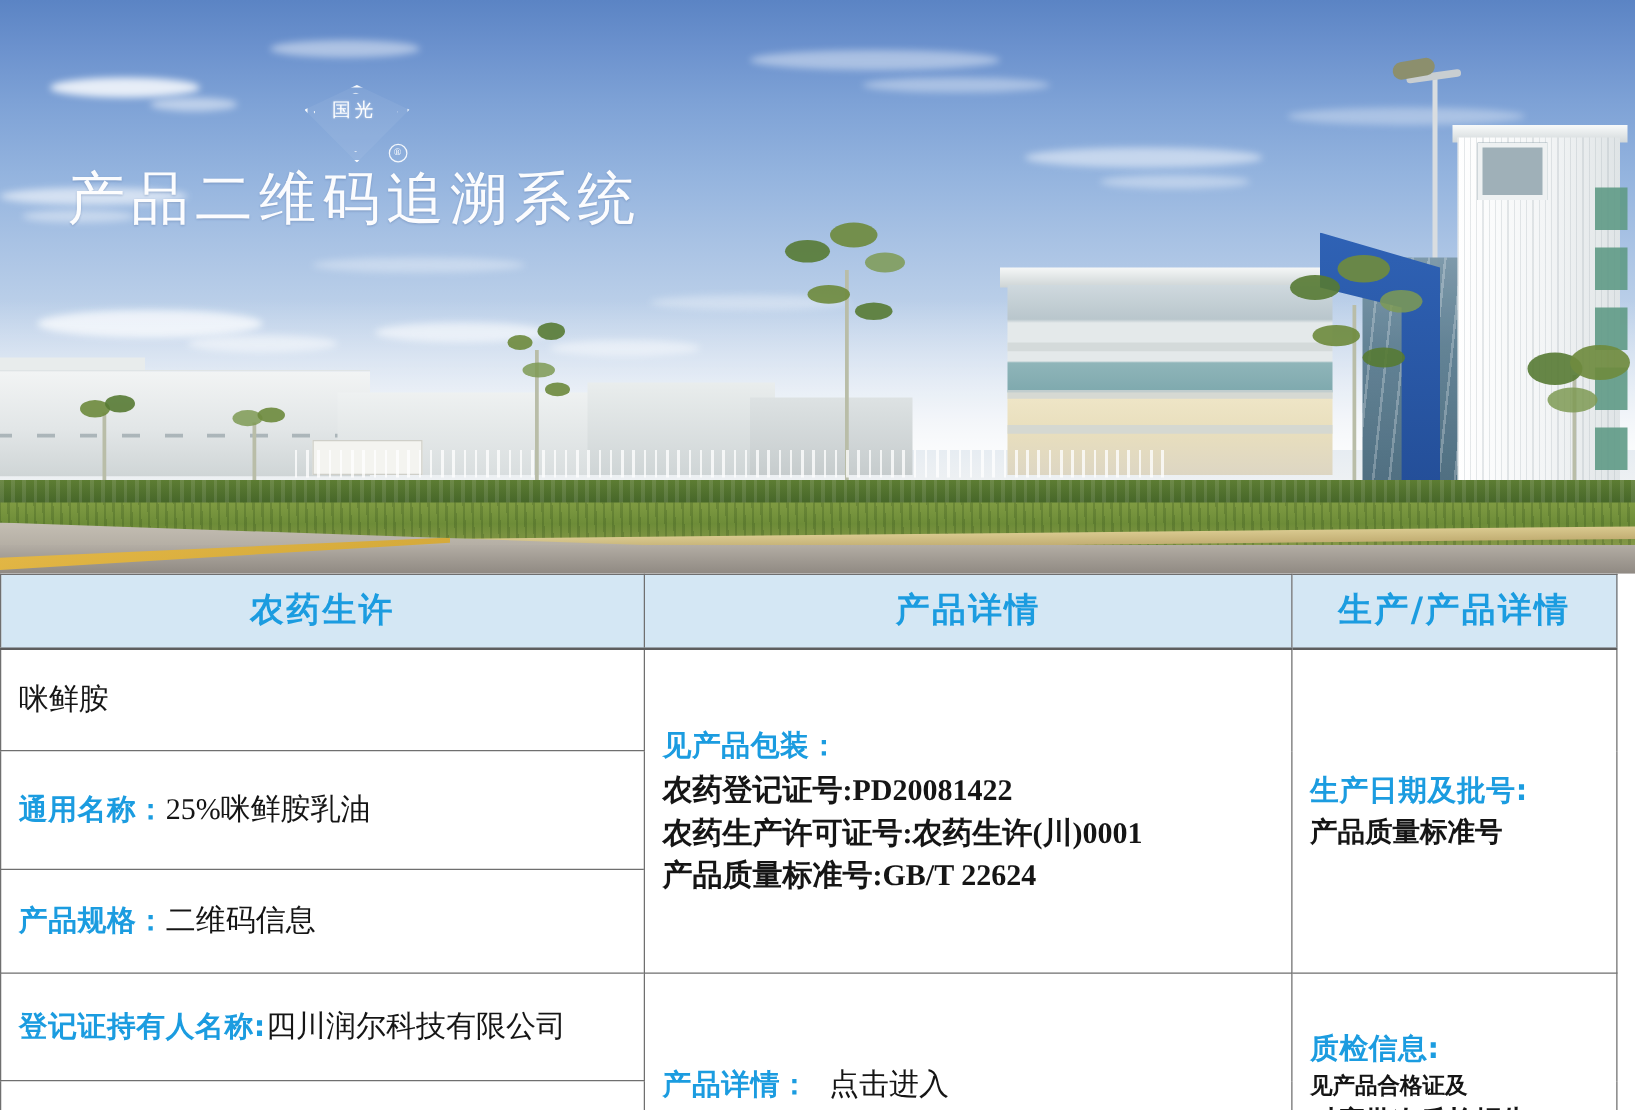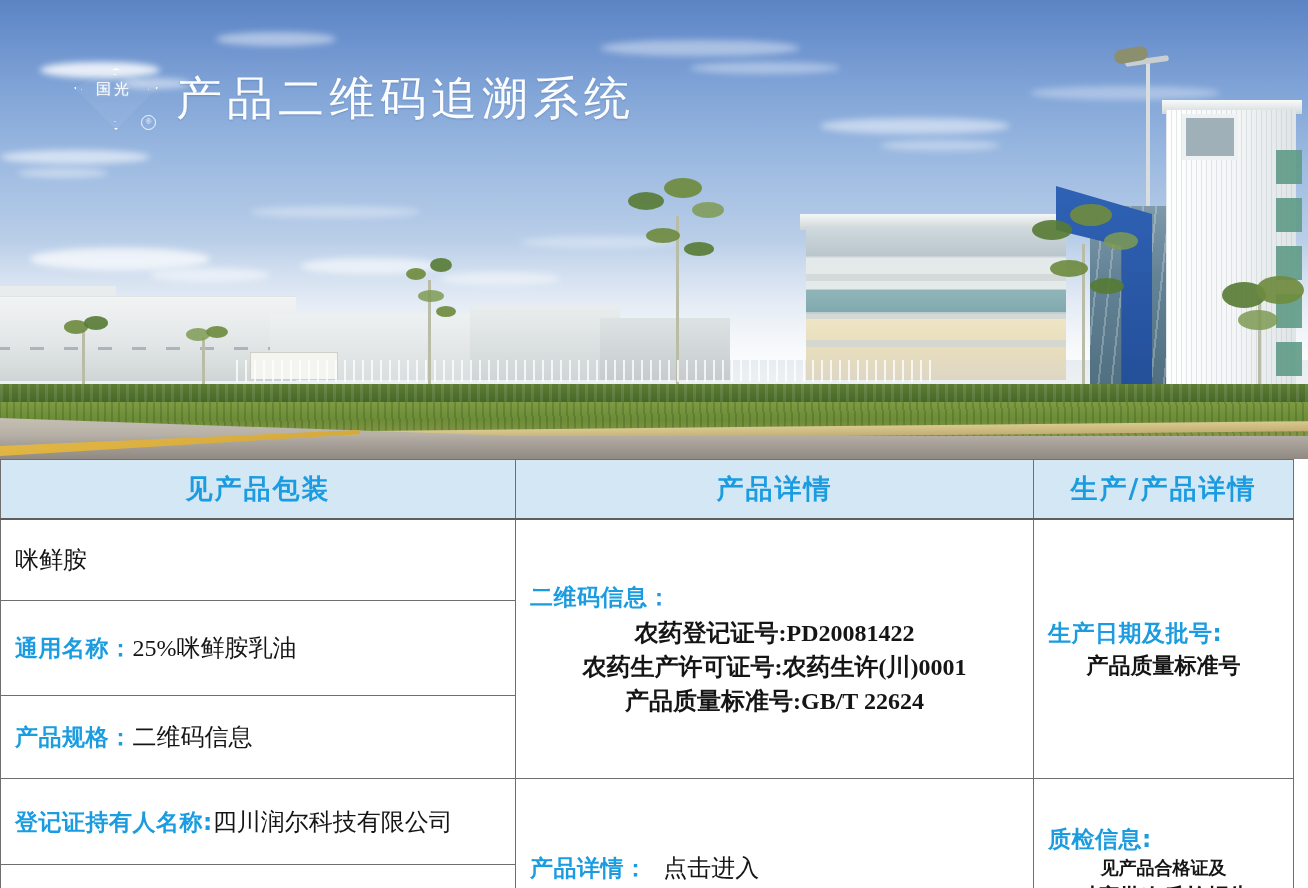--- a/index.html
+++ b/index.html
@@ -116,21 +116,21 @@
   .road{position:absolute;left:0;top:436px;width:1308px;height:24px;
         background:linear-gradient(180deg,#b3ada4 0%,#a09a92 50%,#8e8881 100%);}
   .roadFar{position:absolute;left:0;top:412px;width:560px;height:30px;
         background:linear-gradient(180deg,#c9c3b8 0%,#b0aaa0 100%);
         clip-path:polygon(0 20%,100% 85%,100% 100%,0 100%);}
   .yellowline{position:absolute;left:0;top:430px;width:360px;height:26px;
         background:linear-gradient(90deg,#e9b93c,#d8a92e);
         clip-path:polygon(0 62%,100% 0,100% 16%,0 100%);opacity:.9;}
 
   
-  .brand{position:absolute;left:70px;top:66px;display:flex;align-items:center;gap:18px;}
+  .brand{position:absolute;left:54px;top:66px;display:flex;align-items:center;gap:5px;flex-direction:column;}
   .logo{position:relative;width:88px;height:64px;}
   .logo .pent{
     position:absolute;left:4px;top:2px;width:80px;height:58px;
     border:2px solid rgba(255,255,255,.95);
     clip-path:polygon(50% 0,100% 32%,50% 100%,0 32%);
     background:rgba(255,255,255,.06);
   }
   .logo .pentIn{
     position:absolute;left:11px;top:8px;width:66px;height:46px;
     border:1px solid rgba(255,255,255,.9);
@@ -174,21 +174,21 @@
     color:#1b9ce0;
     font-weight:bold;
     font-size:27px;
     letter-spacing:2px;
     padding:10px 6px;
     font-family:"DejaVu Sans","Liberation Sans",sans-serif;
     border-bottom:2px solid #5e5e5e;
   }
   .lbl{color:#1b9ce0;font-weight:bold;font-family:"DejaVu Sans","Liberation Sans",sans-serif;
        font-size:23px;letter-spacing:.5px;}
-  .val{color:#151515;font-family:"Liberation Serif","DejaVu Serif",serif;font-size:24px;text-align:center;}
+  .val{color:#151515;font-family:"Liberation Serif","DejaVu Serif",serif;font-size:24px;}
   .blk{display:block;font-weight:bold;}
   .mid-cell{font-size:24px;line-height:1.46;}
   .mid-cell .lbl{display:block;margin-bottom:2px;}
   .rt-cell .lbl{display:block;}
   .rt-cell{font-size:22px;line-height:1.38;}
   .nowrapish{white-space:nowrap;}
 </style>
 </head>
 <body>
 
@@ -308,31 +308,31 @@
 
   <div class="tablewrap">
     <table class="info">
       <colgroup>
         <col style="width:515px">
           <col style="width:518px">
           <col style="width:260px">
       </colgroup>
       <tbody>
         <tr>
-          <td class="hd">见产品包装</td>
+          <td class="hd">农药生许</td>
           <td class="hd">产品详情</td>
           <td class="hd">生产/产品详情</td>
         </tr>
 
         <tr>
           <td style="height:68px">
             <span class="val">咪鲜胺</span>
           </td>
           <td rowspan="3" class="mid-cell">
-            <span class="lbl">二维码信息：</span>
+            <span class="lbl">见产品包装：</span>
             <span class="val blk">农药登记证号:PD20081422</span>
             <span class="val blk">农药生产许可证号:农药生许(川)0001</span>
             <span class="val blk">产品质量标准号:GB/T 22624</span>
           </td>
           <td rowspan="3" class="rt-cell">
             <span class="lbl">生产日期及批号:</span>
             <span class="val blk" style="font-size:22px">产品质量标准号</span>
           </td>
         </tr>
 

